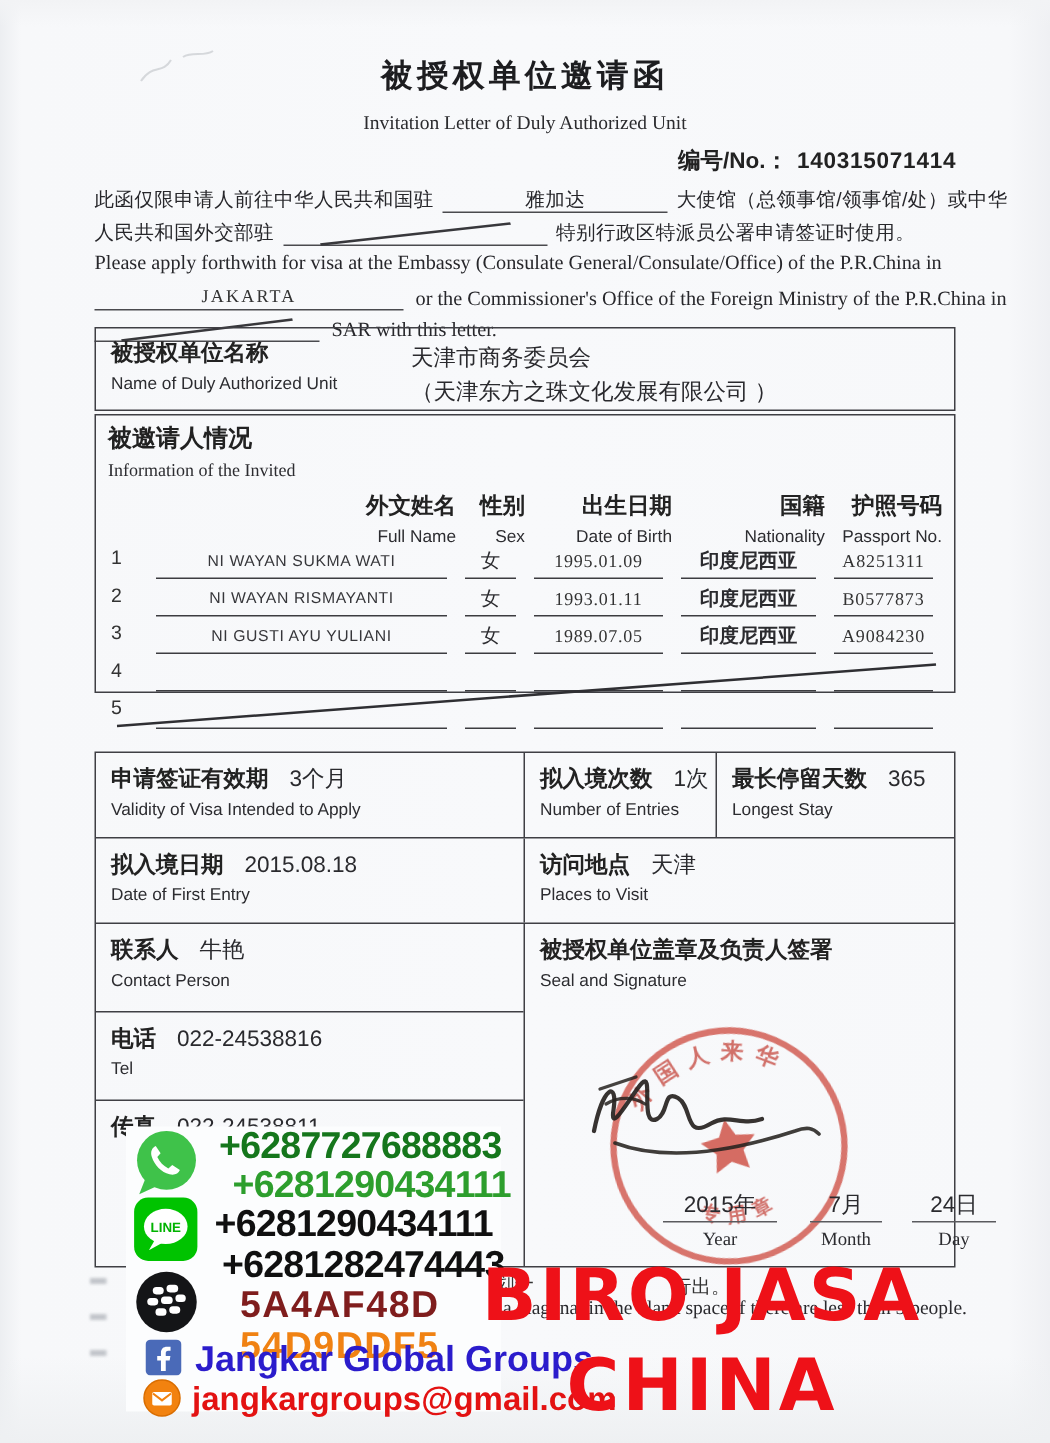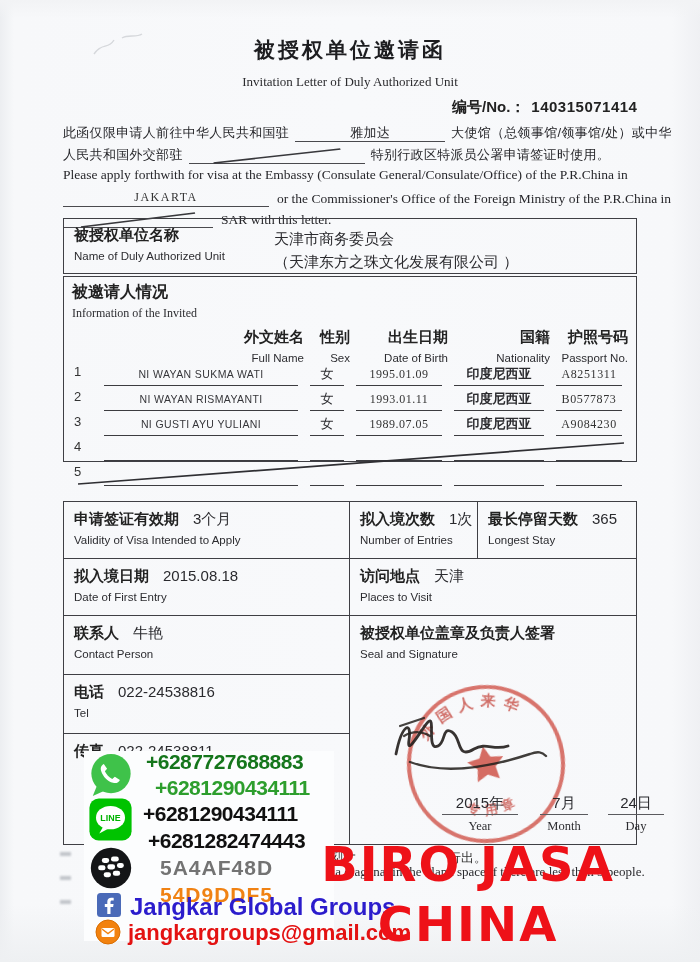--- a/index.html
+++ b/index.html
@@ -84,26 +84,26 @@
   .dl{text-align:center;} .dl.y{min-width:76px;} .dl.m{min-width:48px;margin-left:22px;} .dl.d{min-width:56px;margin-left:20px;}
 
   .fn{position:absolute;color:#333;z-index:2;}
   .fn-cn{font-size:13px;}
   .fn-en{font-family:"Liberation Serif",serif;font-size:13px;color:#2a2a2e;white-space:nowrap;}
   .fmark{position:absolute;left:60px;width:11px;height:4px;background:#979ca4;opacity:.55;filter:blur(1px);z-index:2;}
 
   .promo-bg{position:absolute;left:84px;top:751px;width:250px;height:190px;background:#fcfdfe;z-index:30;}
   .promo{position:absolute;left:84px;top:750px;width:305px;height:205px;z-index:31;}
   .pic{position:absolute;}
-  .pn{position:absolute;font-weight:800;font-size:21px;letter-spacing:-.5px;white-space:nowrap;}
+  .pn{position:absolute;font-weight:800;font-size:25px;letter-spacing:-.5px;white-space:nowrap;}
   .pn1{left:62px;top:0px;color:#15761c;}
   .pn2{left:71px;top:26px;color:#2d9e2d;}
   .pn3{left:59px;top:52px;color:#101010;}
   .pn4{left:64px;top:79px;color:#101010;}
-  .pp1{left:76px;top:106px;color:#737373;letter-spacing:1px;text-align:right;}
+  .pp1{left:76px;top:106px;color:#7f1d1d;letter-spacing:1px;text-align:right;}
   .pp2{left:76px;top:133px;color:#f08213;letter-spacing:1px;}
   .pfb{left:46px;top:143px;color:#2b1ccc;font-size:24px;letter-spacing:0;}
   .pml{left:44px;top:170px;color:#e31212;font-size:22px;letter-spacing:0;}
 
   .wm{position:absolute;left:298px;width:340px;text-align:center;z-index:60;
      font-family:"DejaVu Sans",sans-serif;font-weight:900;font-size:48px;
      color:#ee1118;letter-spacing:2px;}
   .wm1{top:836px;} .wm2{top:896px;}
 
   .scribble{position:absolute;left:86px;top:24px;width:80px;height:40px;opacity:.3;z-index:1;}

